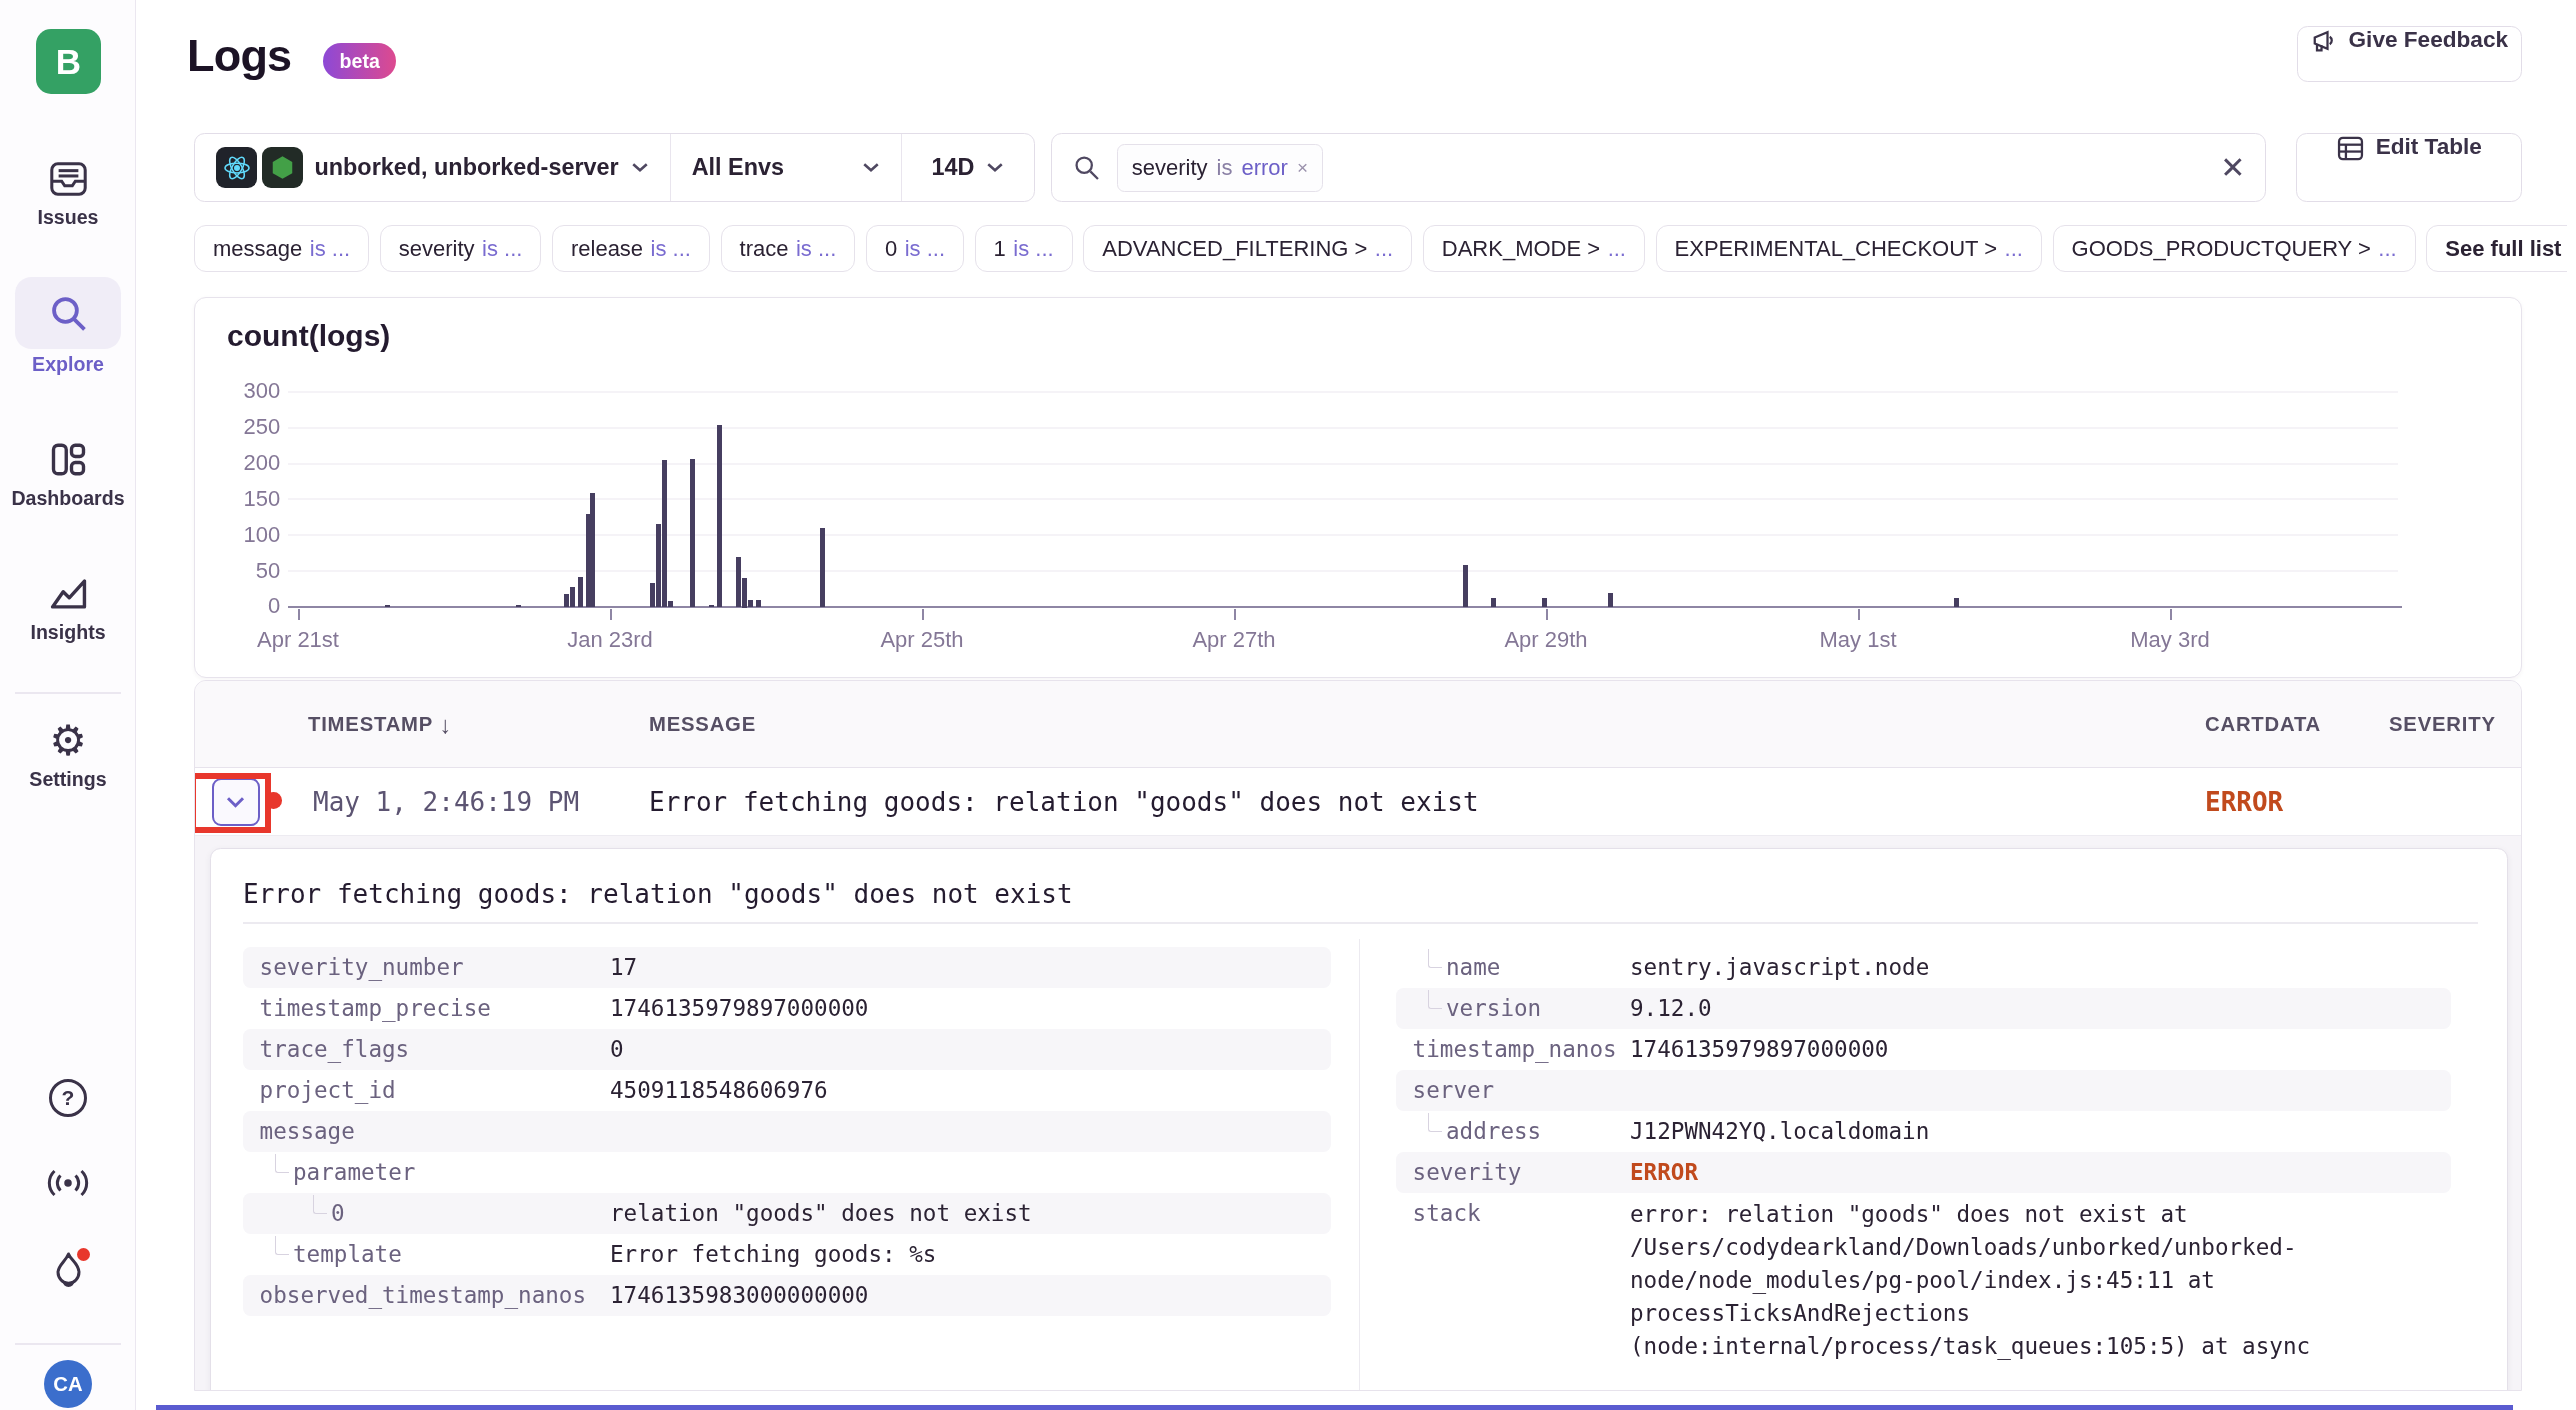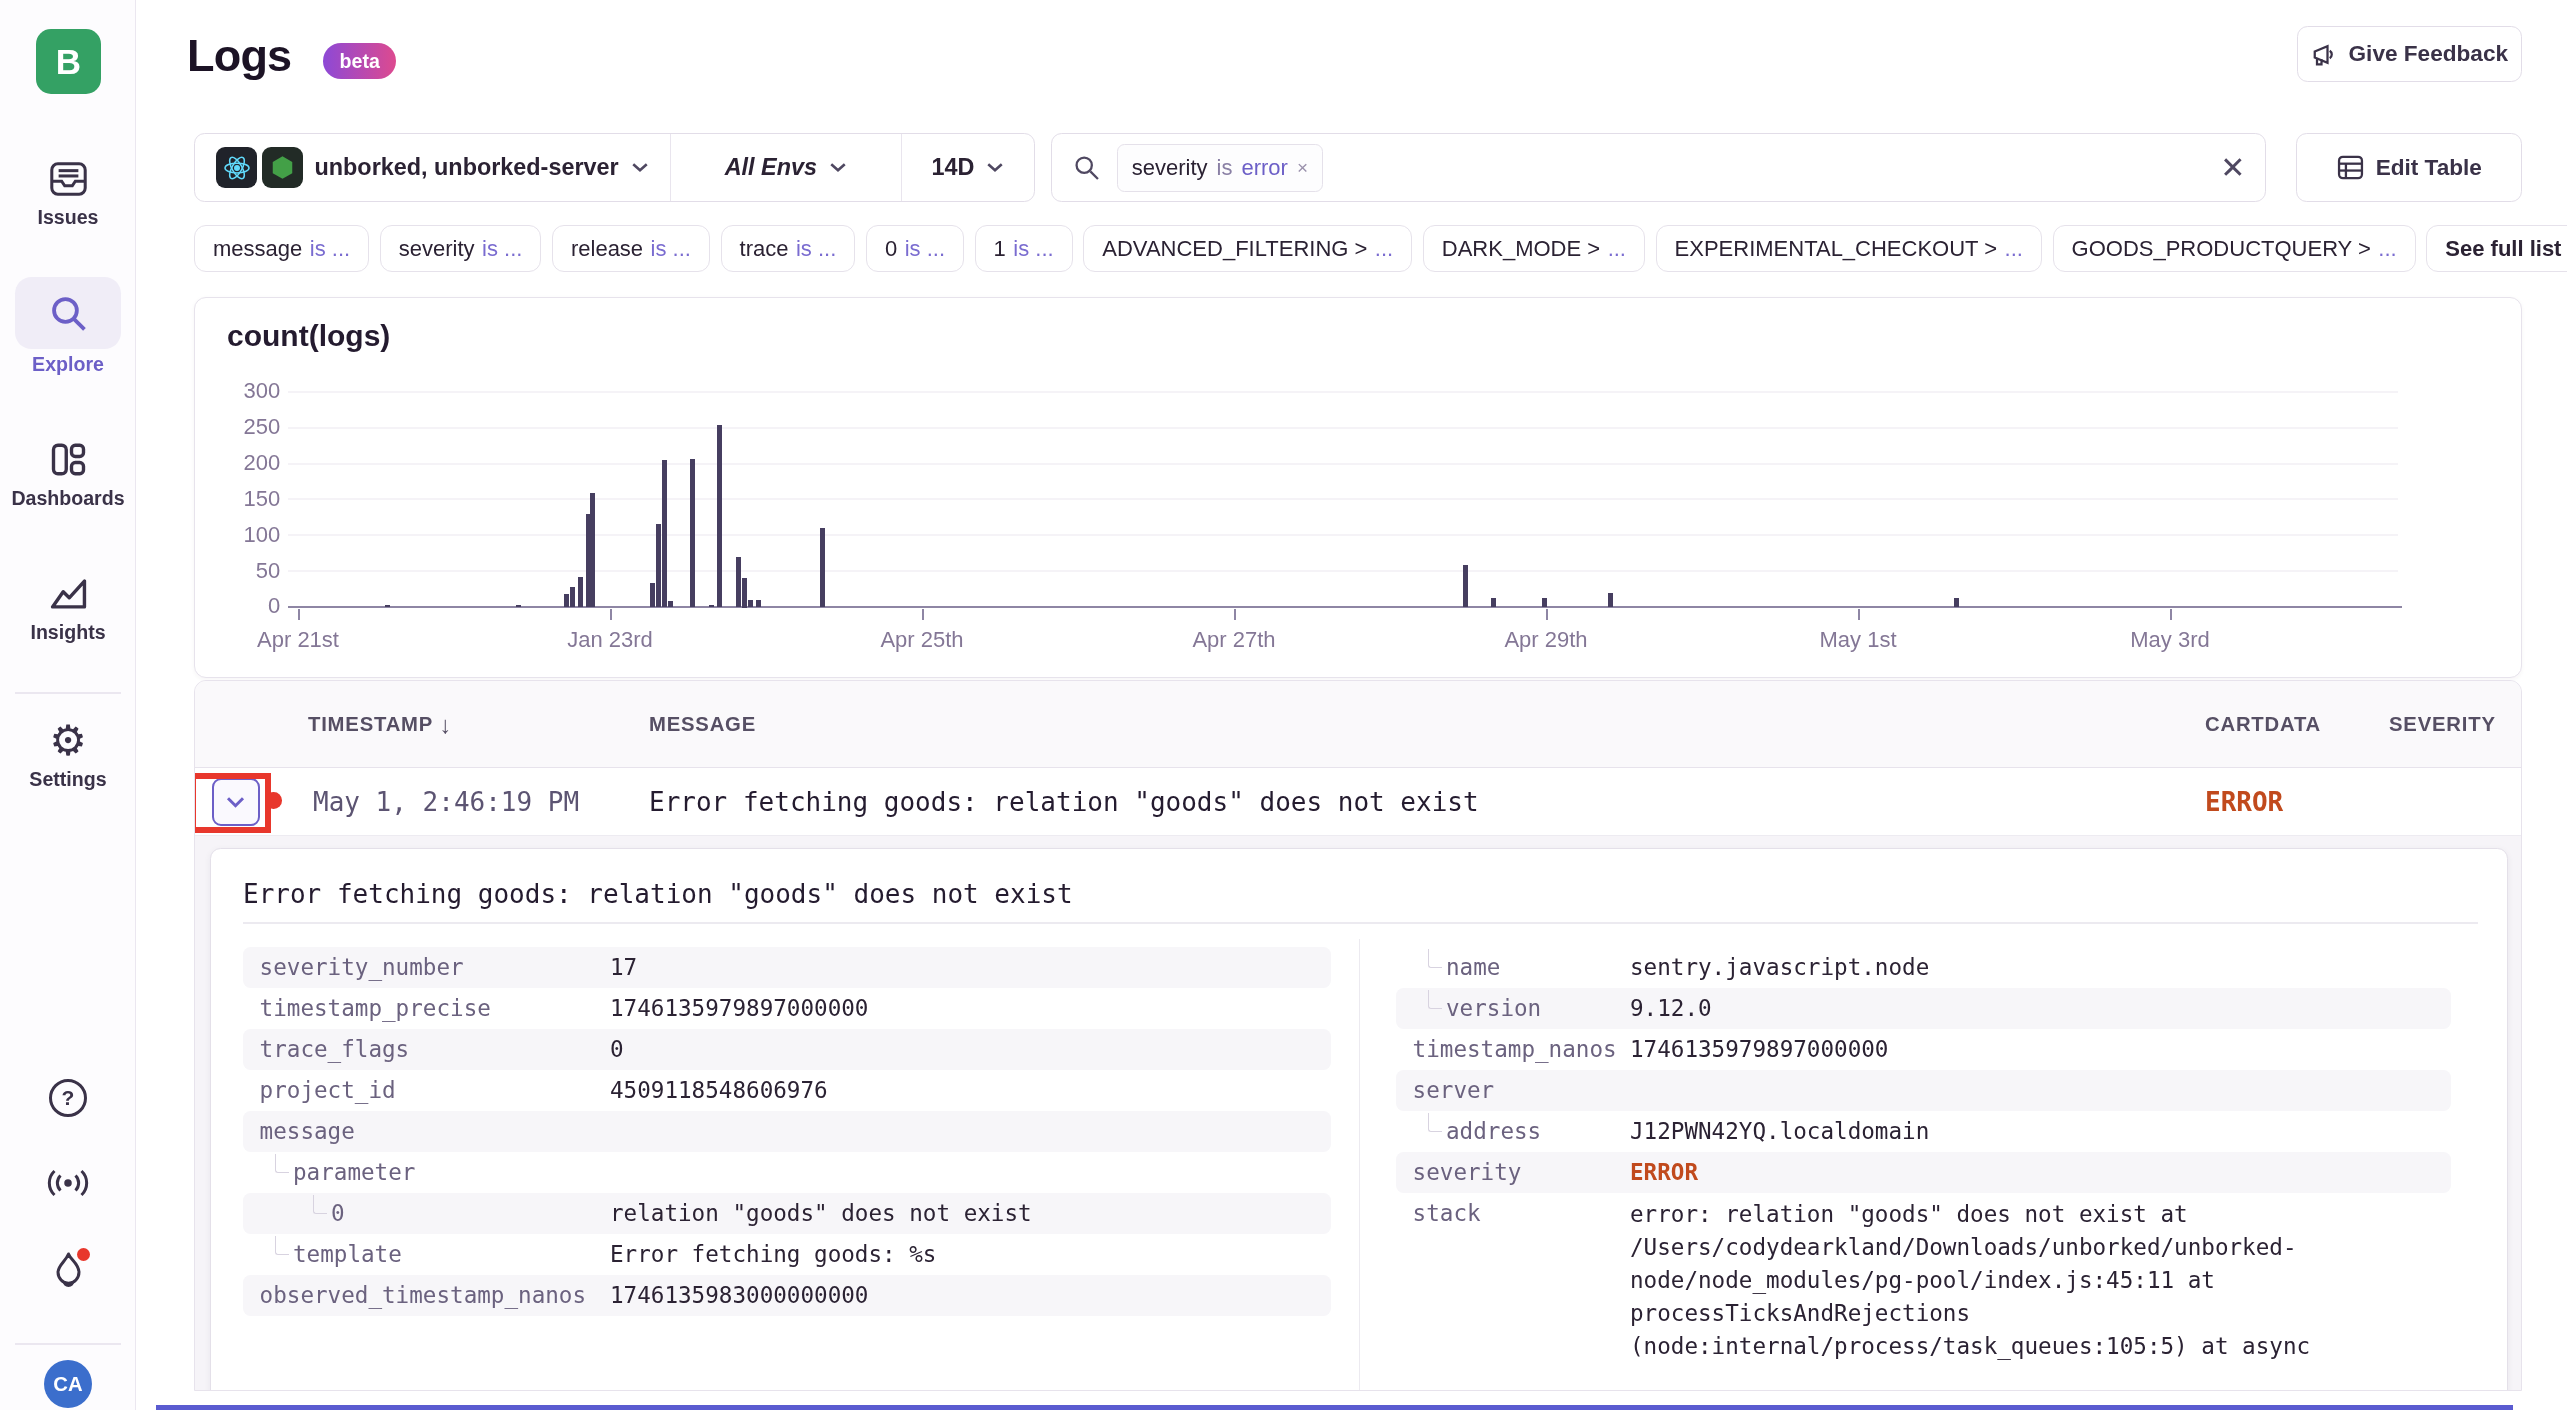--- a/index.html
+++ b/index.html
@@ -19,21 +19,21 @@
   .pill { display:flex; align-items:center; justify-content:center; }
   .side-divider { position:absolute; left:15px; width:106px; height:1.5px; background:#ebe7f0; }
   .foot-item { position:absolute; left:0; width:136px; display:flex; justify-content:center; color:#3a3248; cursor:pointer; }
   .help-circle { width:38px; height:38px; border:3px solid #3a3248; border-radius:50%; display:flex; align-items:center; justify-content:center; font-size:21px; font-weight:700; }
   .red-dot { position:absolute; width:13px; height:13px; border-radius:50%; background:#e8372c; }
   #avatar { position:absolute; left:44px; top:1360px; width:48px; height:48px; border-radius:50%; background:#3b6ecc; color:#fff; font-size:20.3px; font-weight:700; display:flex; align-items:center; justify-content:center; }
 
   
   #page-title { position:absolute; left:187px; top:30px; font-size:45px; font-weight:800; color:#1c1325; letter-spacing:-0.8px; }
   #beta-badge { position:absolute; left:323px; top:43px; height:36px; padding:0 16.6px; border-radius:18px; background:linear-gradient(90deg,#8d49d6,#dd4a8f); color:#fff; font-size:19.6px; font-weight:600; display:flex; align-items:center; }
-  .btn { background:#fff; border:1.5px solid #e2dde8; border-radius:10.6px; display:flex; align-items:center; justify-content:center; gap:10.6px; font-size:22.6px; font-weight:700; color:#3a3248; cursor:pointer; }
+  .btn { background:#fff; border:1.5px solid #e2dde8; border-radius:10.6px; display:flex; align-items:flex-start; justify-content:center; gap:10.6px; font-size:22.6px; font-weight:700; color:#3a3248; cursor:pointer; }
   #feedback-btn { position:absolute; left:2297px; top:26px; width:225px; height:56px; }
 
   
   #selector { position:absolute; left:194px; top:133px; width:841px; height:69px; border:1.5px solid #e2dde8; border-radius:10.6px; background:#fff; display:flex; align-items:stretch; }
   .sel-sec { display:flex; align-items:center; gap:12px; padding:0 21px; cursor:pointer; }
   .sel-sec + .sel-sec { border-left:1.5px solid #e9e5ee; }
   .sel-txt { font-size:23.4px; font-weight:700; color:#2b2233; white-space:nowrap; }
   .plat { width:41px; height:41px; border-radius:9px; display:flex; align-items:center; justify-content:center; }
   .plat.react { background:#20232a; }
   .plat.node  { background:#222b26; margin-left:-7.5px; }
@@ -220,21 +220,21 @@
           <polygon points="18,3 31,10.5 31,25.5 18,33 5,25.5 5,10.5" fill="#43a047"></polygon>
         </svg>
       </span>
       <span class="sel-txt">unborked, unborked-server</span>
       <span>
         <svg width="18" height="10.6" viewBox="0 0 24 14" fill="none" stroke="#4f4861" stroke-width="3.5">
             <polyline points="3,3 12,11 21,3"></polyline>
           </svg>
       </span>
     </div>
-    <div class="sel-sec" style="flex:1; justify-content:center;font-style:italic;">
+    <div class="sel-sec" style="flex:1; justify-content:space-between;">
       <span class="sel-txt">All Envs</span>
       <span>
         <svg width="18" height="10.6" viewBox="0 0 24 14" fill="none" stroke="#4f4861" stroke-width="3.5">
             <polyline points="3,3 12,11 21,3"></polyline>
           </svg>
       </span>
     </div>
     <div class="sel-sec" style="justify-content:center; min-width:133px;">
       <span class="sel-txt">14D</span>
       <span>

